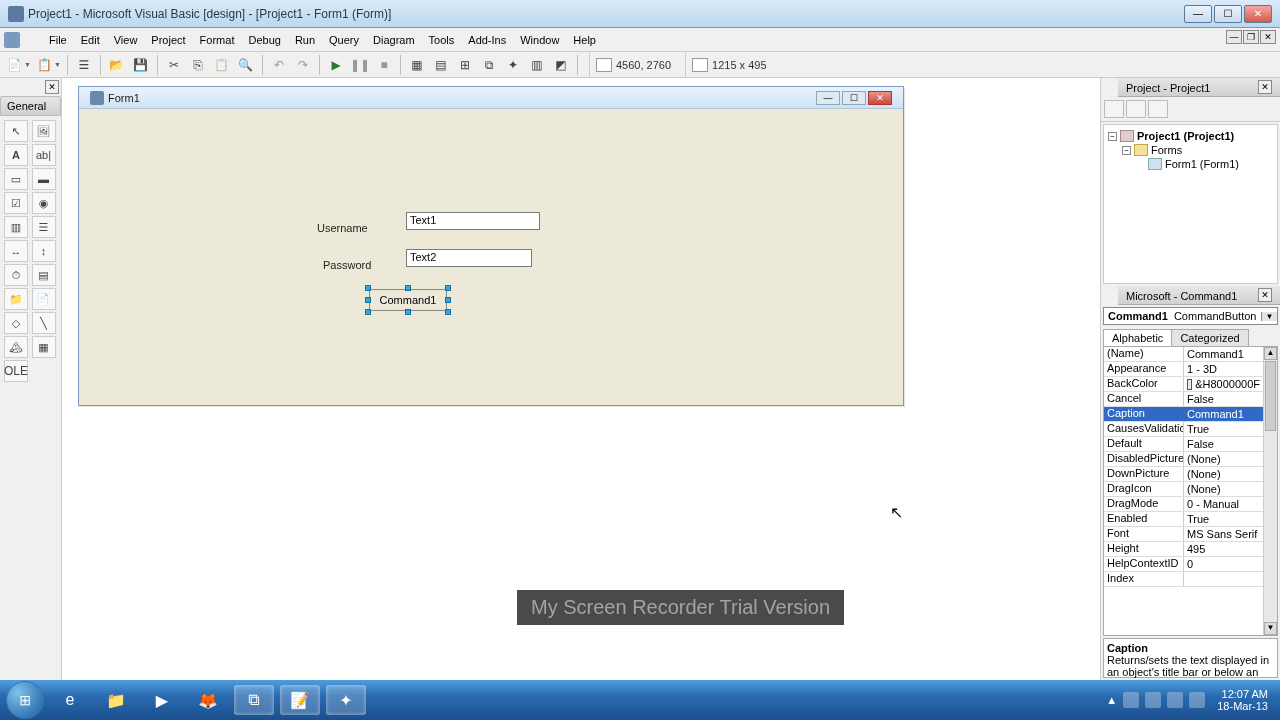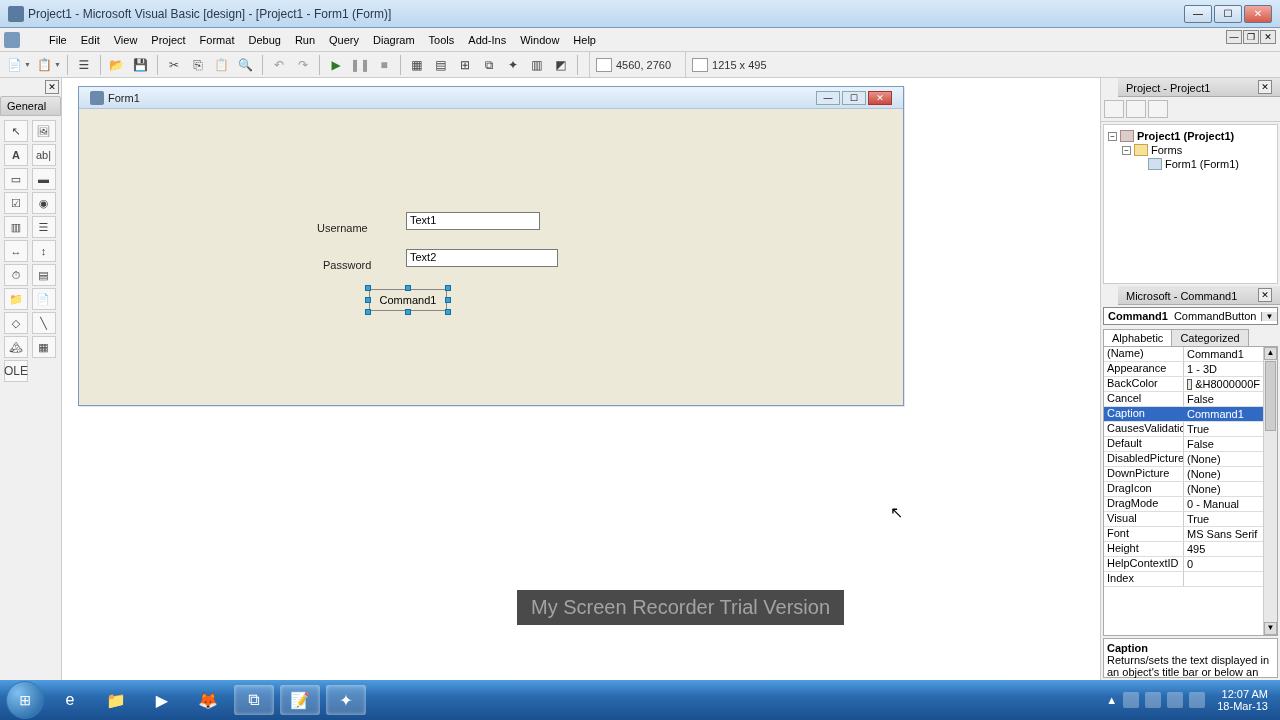--- a/index.html
+++ b/index.html
@@ -225,21 +225,21 @@
         <div class="fic"></div>
         <div class="ft-text">Form1</div>
         <div class="fc-btn">—</div>
         <div class="fc-btn">☐</div>
         <div class="fc-btn fc-close">✕</div>
       </div>
       <div class="form-body">
         <div class="lbl" style="left:238px; top:113px;">Username</div>
         <div class="txtbox" style="left:327px; top:103px; width:134px;">Text1</div>
         <div class="lbl" style="left:244px; top:150px;">Password</div>
-        <div class="txtbox" style="left:327px; top:140px; width:152px;">Text2</div>
+        <div class="txtbox" style="left:327px; top:140px; width:126px;">Text2</div>
         <div class="cmd-btn" style="left:290px; top:180px; width:78px;">Command1</div>
 
         <div class="sel-handle" style="left:286px; top:176px;"></div>
         <div class="sel-handle" style="left:326px; top:176px;"></div>
         <div class="sel-handle" style="left:366px; top:176px;"></div>
         <div class="sel-handle" style="left:286px; top:188px;"></div>
         <div class="sel-handle" style="left:366px; top:188px;"></div>
         <div class="sel-handle" style="left:286px; top:200px;"></div>
         <div class="sel-handle" style="left:326px; top:200px;"></div>
         <div class="sel-handle" style="left:366px; top:200px;"></div>
@@ -359,21 +359,21 @@
                 <span>(None)</span>
               </div>
             </div>
             <div class="prow">
               <div class="pn">DragMode</div>
               <div class="pv">
                 <span>0 - Manual</span>
               </div>
             </div>
             <div class="prow">
-              <div class="pn">Visual</div>
+              <div class="pn">Enabled</div>
               <div class="pv">
                 <span>True</span>
               </div>
             </div>
             <div class="prow">
               <div class="pn">Font</div>
               <div class="pv">
                 <span>MS Sans Serif</span>
               </div>
             </div>

